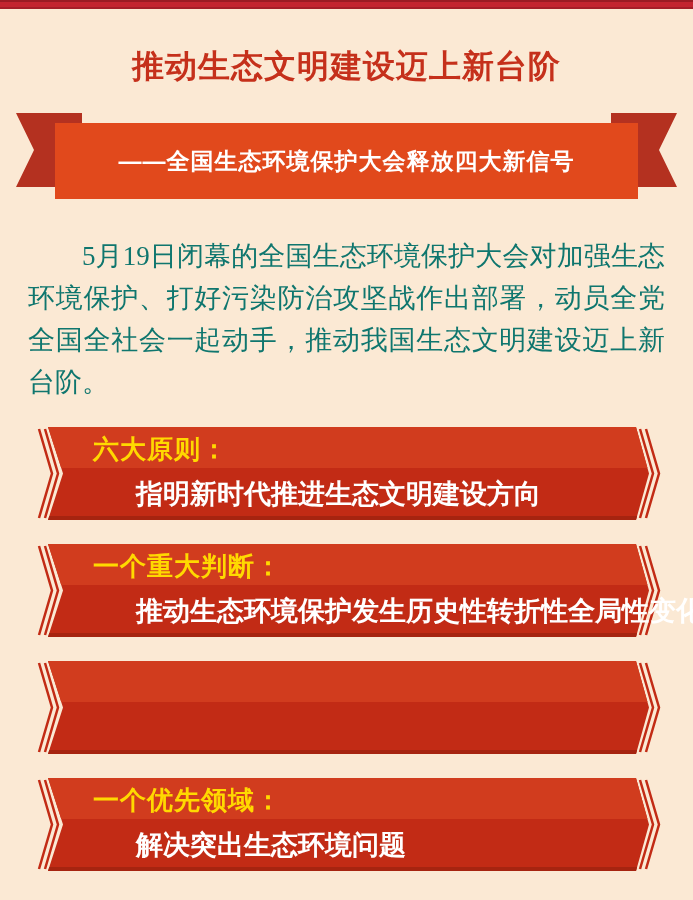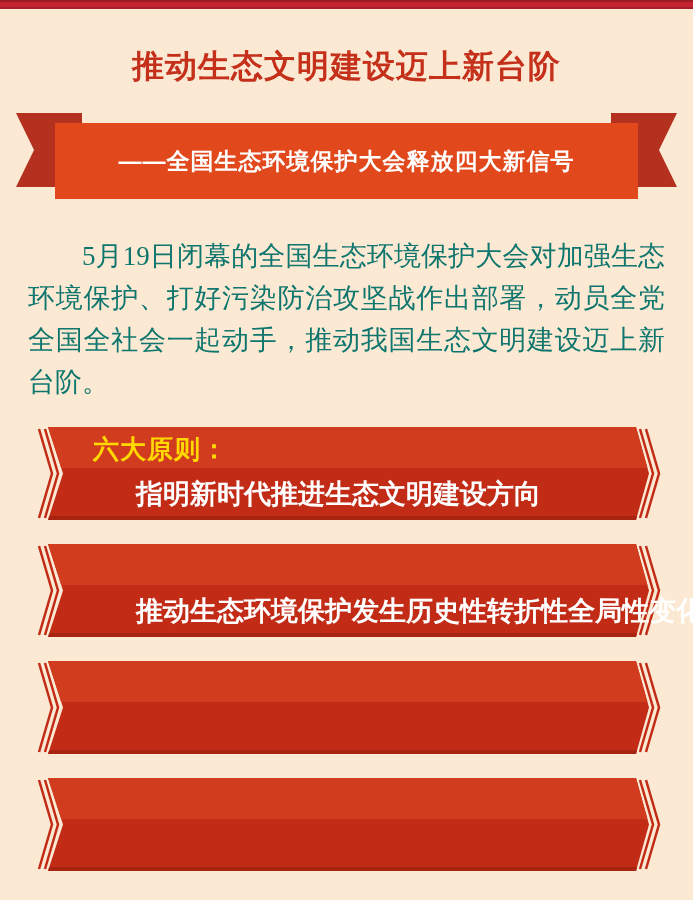--- a/index.html
+++ b/index.html
@@ -115,20 +115,21 @@
           </clipPath>
         </defs>
       <polyline class="echo" points="3,2 16,46.5 3,91" stroke="#c22b15"></polyline>
       <polyline class="echo" points="9,2 22,46.5 9,91" stroke="#c22b15"></polyline>
       <polyline class="echo" points="604,2 617,46.5 604,91" stroke="#c22b15"></polyline>
       <polyline class="echo" points="610,2 623,46.5 610,91" stroke="#c22b15"></polyline>
       <polygon points="12,0 600,0 613,46.5 600,93 12,93 27,46.5" fill="#c22b15"></polygon>
       <rect x="0" y="0" width="626" height="41" clip-path="url(#bclip1)" fill="#d13c1e"></rect>
       <rect x="0" y="89" width="626" height="4" clip-path="url(#bclip1)" fill="#a62410"></rect>
     </svg>
+    <div class="banner-head">一个重大判断：</div>
     <div class="banner-text">推动生态环境保护发生历史性转折性全局性变化</div>
   </div>
 
   <div class="banner">
     <svg class="banner-bg" viewBox="0 0 626 93" preserveAspectRatio="none">
       <defs>
           <clipPath id="bclip2">
             <polygon points="12,0 600,0 613,46.5 600,93 12,93 27,46.5"></polygon>
           </clipPath>
         </defs>
@@ -150,15 +151,17 @@
           </clipPath>
         </defs>
       <polyline class="echo" points="3,2 16,46.5 3,91" stroke="#c22b15"></polyline>
       <polyline class="echo" points="9,2 22,46.5 9,91" stroke="#c22b15"></polyline>
       <polyline class="echo" points="604,2 617,46.5 604,91" stroke="#c22b15"></polyline>
       <polyline class="echo" points="610,2 623,46.5 610,91" stroke="#c22b15"></polyline>
       <polygon points="12,0 600,0 613,46.5 600,93 12,93 27,46.5" fill="#c22b15"></polygon>
       <rect x="0" y="0" width="626" height="41" clip-path="url(#bclip3)" fill="#d13c1e"></rect>
       <rect x="0" y="89" width="626" height="4" clip-path="url(#bclip3)" fill="#a62410"></rect>
     </svg>
+    <div class="banner-head">一个优先领域：</div>
+    <div class="banner-text">解决突出生态环境问题</div>
   </div>
 
 </div>
 
 </body></html>

